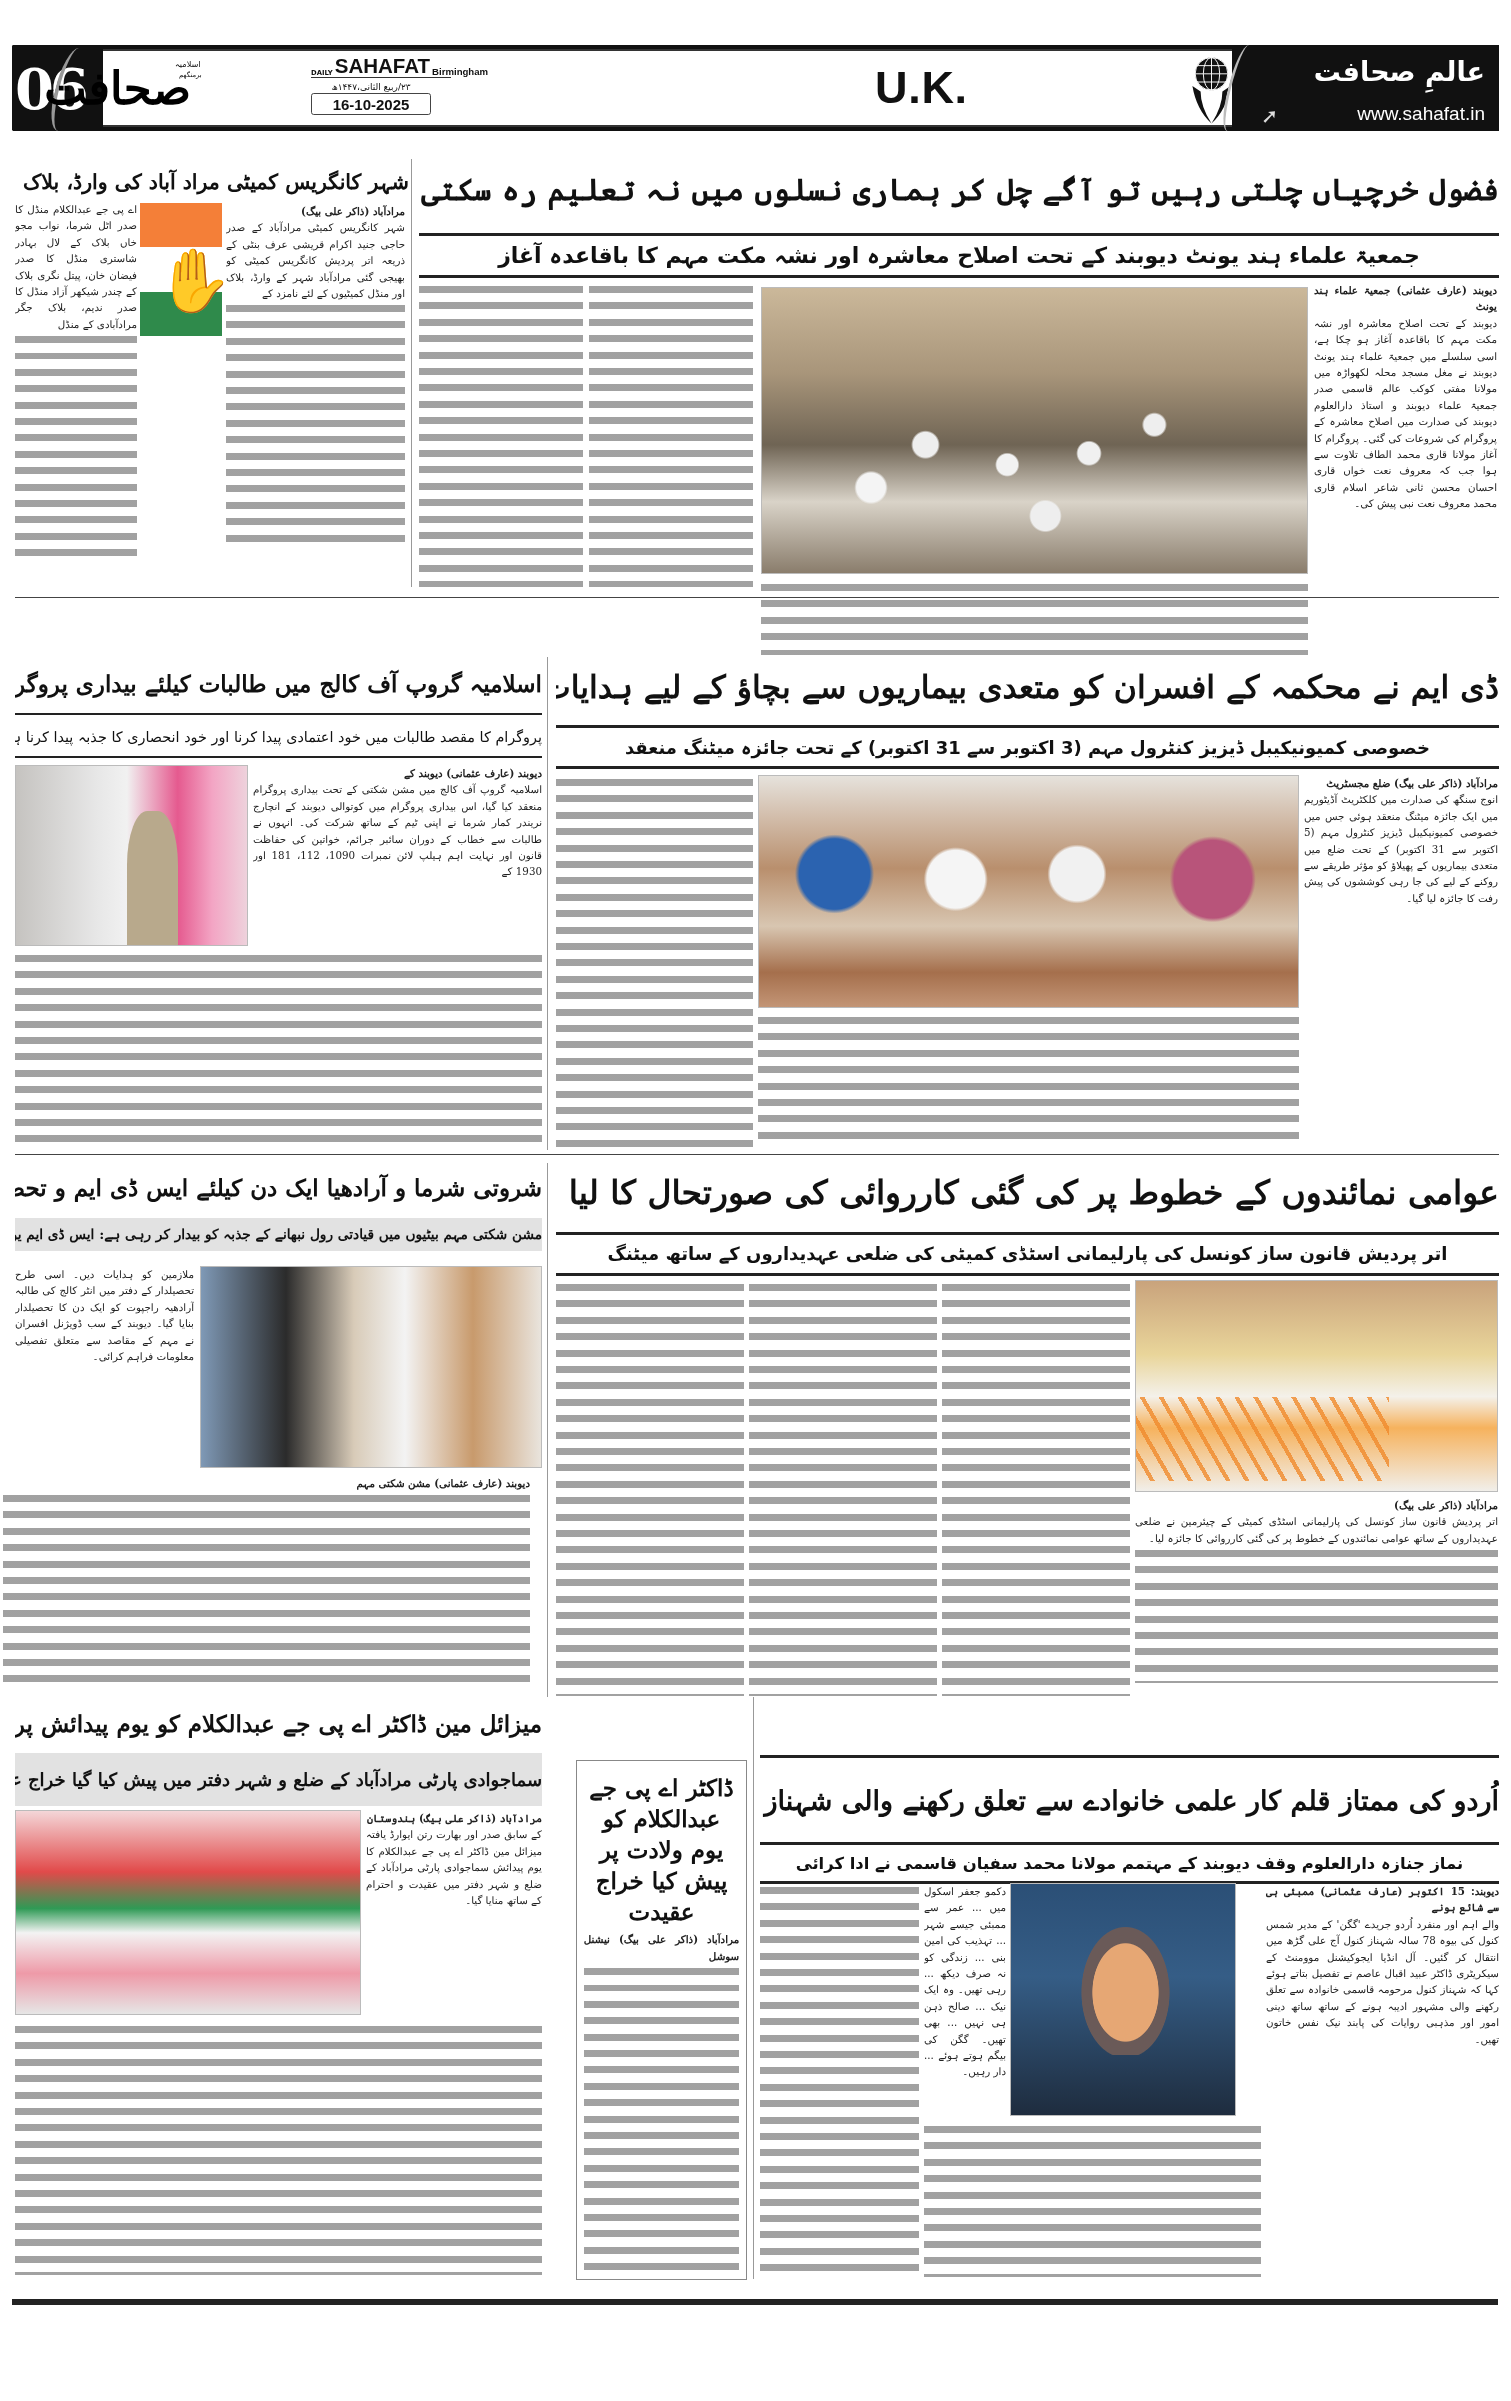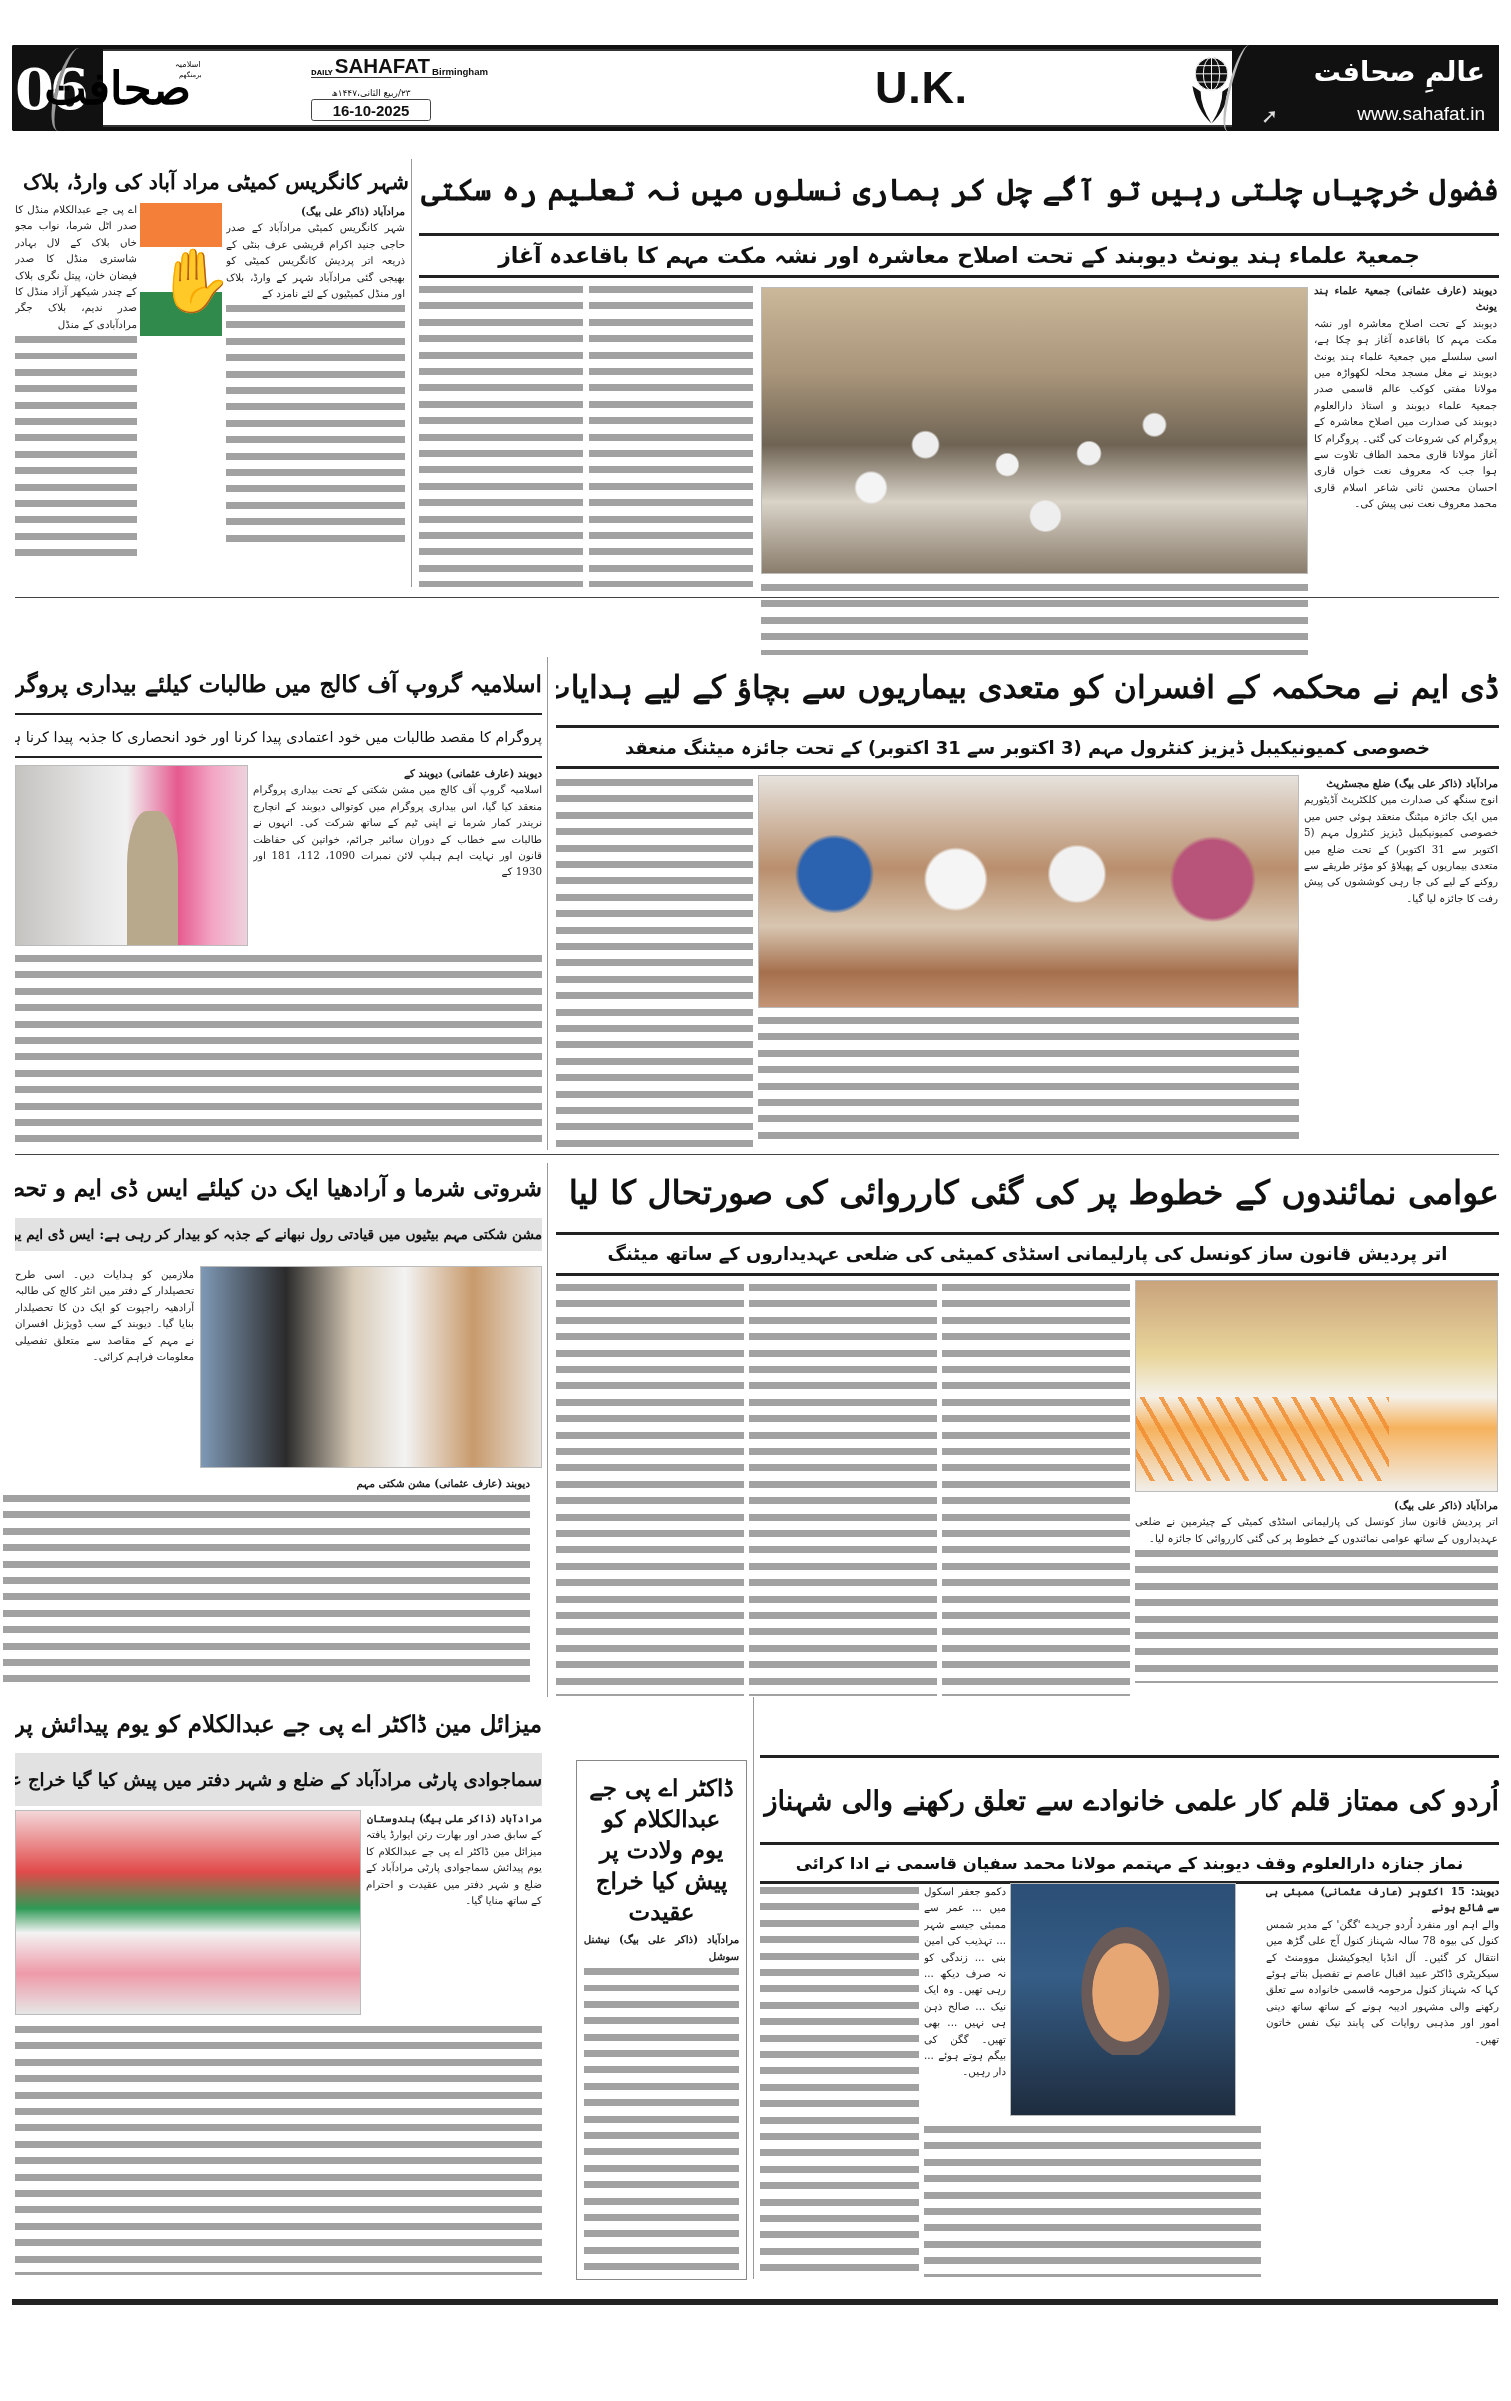--- a/index.html
+++ b/index.html
@@ -12,21 +12,21 @@
   
   .masthead { left: 12.3px; top: 45px; width: 1486px; height: 86px; background: #111; border-radius: 1.4px; }
   .mast-inner { left: 103px; top: 49px; width: 1252px; height: 78px; background: #fff; border-top: 2.1px solid #333; border-bottom: 2.1px solid #333; }
   .page-no { left: 15px; top: 55px; width: 38px; height: 68px; color: #fff; font-family: "DejaVu Serif", serif; font-size: 56px; font-weight: bold; line-height: 68px; letter-spacing: -4.1px; }
   .swoosh { left: 55px; top: 48px; width: 27px; height: 83px; border-left: 4.1px solid #999; border-radius: 60% 0 0 60%; transform: skewX(-14deg); }
   .title-urdu { left: 82px; top: 51px; width: 109px; height: 75px; font-family: "DejaVu Serif", serif; font-size: 45px; font-weight: bold; line-height: 75px; text-align: center; color: #000; }
   .daily-block { left: 311px; top: 55px; width: 144px; height: 68px; }
   .daily-small { font-size: 6.8px; font-weight: bold; letter-spacing: 0; }
   .daily-big { font-family: "Liberation Sans", sans-serif; font-size: 20.5px; font-weight: bold; line-height: 22px; }
   .daily-city { font-family: "Liberation Sans", sans-serif; font-size: 9.6px; font-weight: bold; }
-  .hijri { font-size: 9px; text-align: center; margin-top: 10px; }
+  .hijri { font-size: 9px; text-align: center; margin-top: 4px; }
   .date-box { border: 1.4px solid #444; border-radius: 2.7px; font-family: "Liberation Sans", sans-serif; font-weight: bold; font-size: 15px; text-align: center; padding: 1.4px 0; margin-top: 1.4px; width: 120px; }
   .uk { left: 875px; top: 60px; font-family: "Liberation Sans", sans-serif; font-size: 45px; font-weight: bold; line-height: 55px; letter-spacing: 0.7px; }
   .globe { left: 961px; top: 53px; width: 37px; height: 68px; }
   .alam-black { left: 1232px; top: 45px; width: 267px; height: 86px; background: #111; }
   .alam-title { left: 1266px; top: 56px; width: 219px; color: #fff; font-size: 27px; font-weight: bold; text-align: right; direction: rtl; }
   .alam-url { left: 1266px; top: 103px; width: 219px; color: #fff; font-family: "Liberation Sans", sans-serif; font-size: 19px; text-align: right; }
 
   
   .hl { font-family: "DejaVu Serif", serif; font-weight: bold; direction: rtl; text-align: center; color: #111; white-space: nowrap; overflow: hidden; }
   .sub { font-family: "DejaVu Sans", sans-serif; font-weight: bold; direction: rtl; text-align: center; color: #111; white-space: nowrap; overflow: hidden; }

